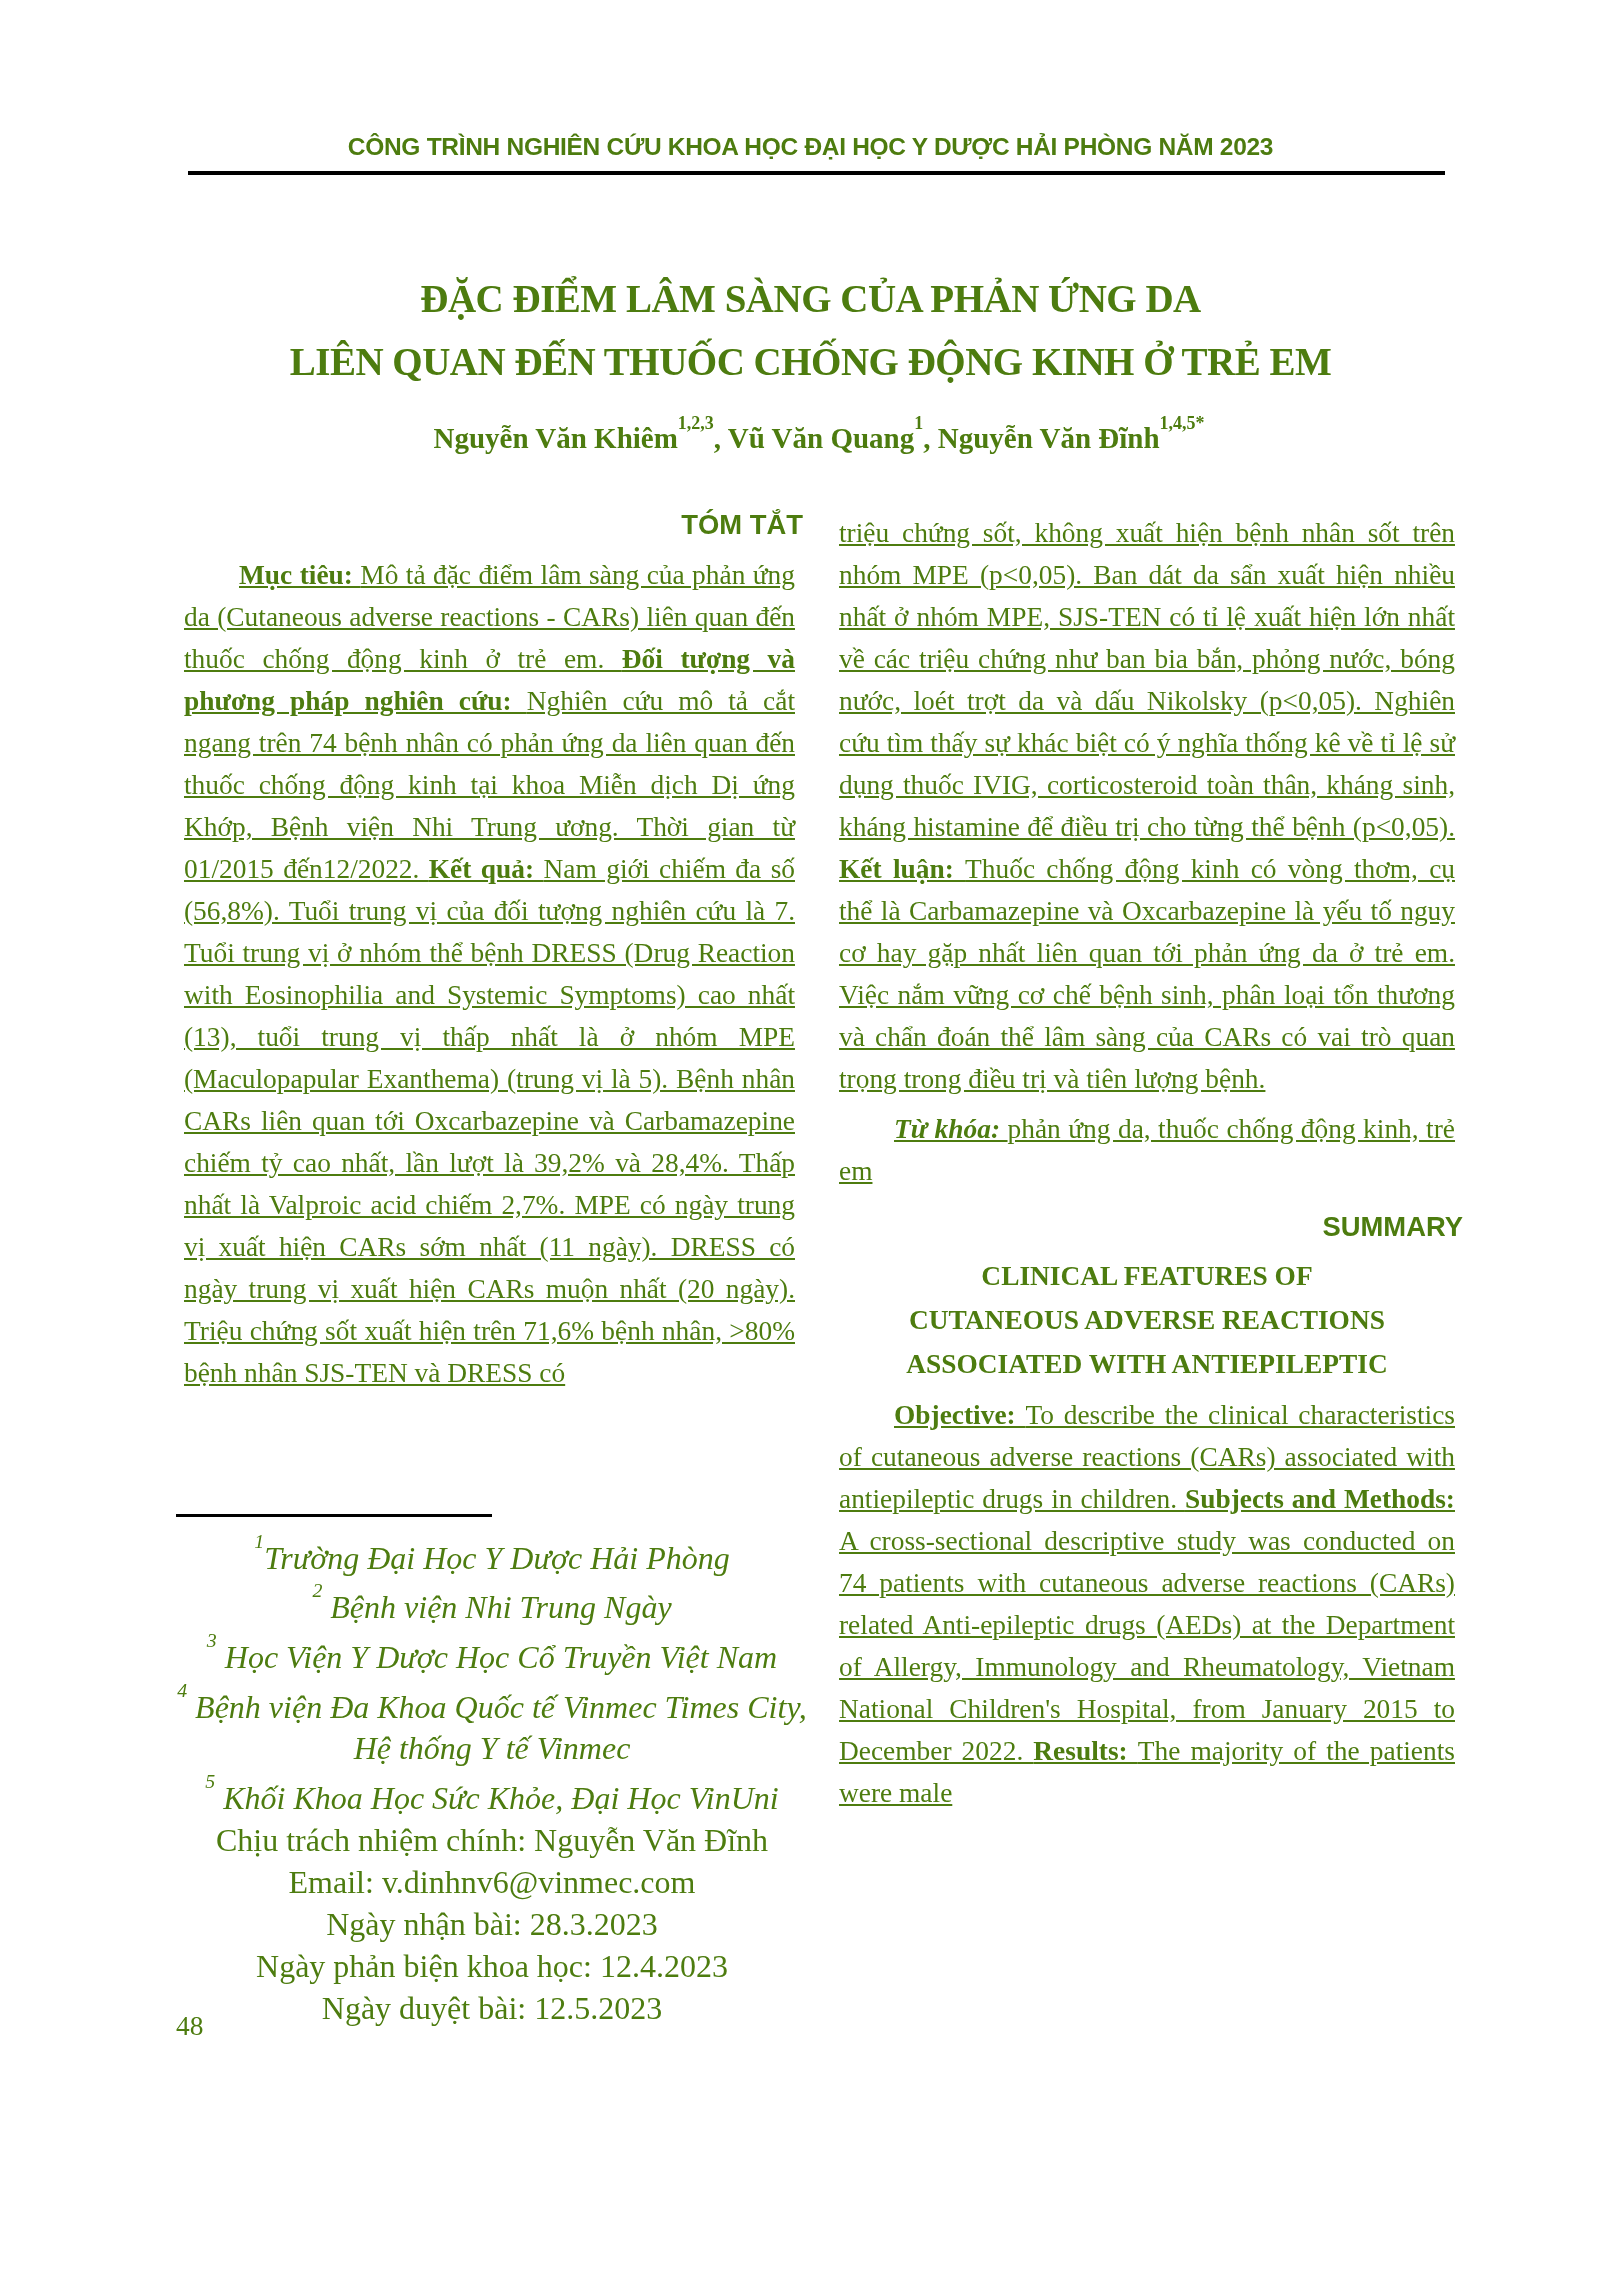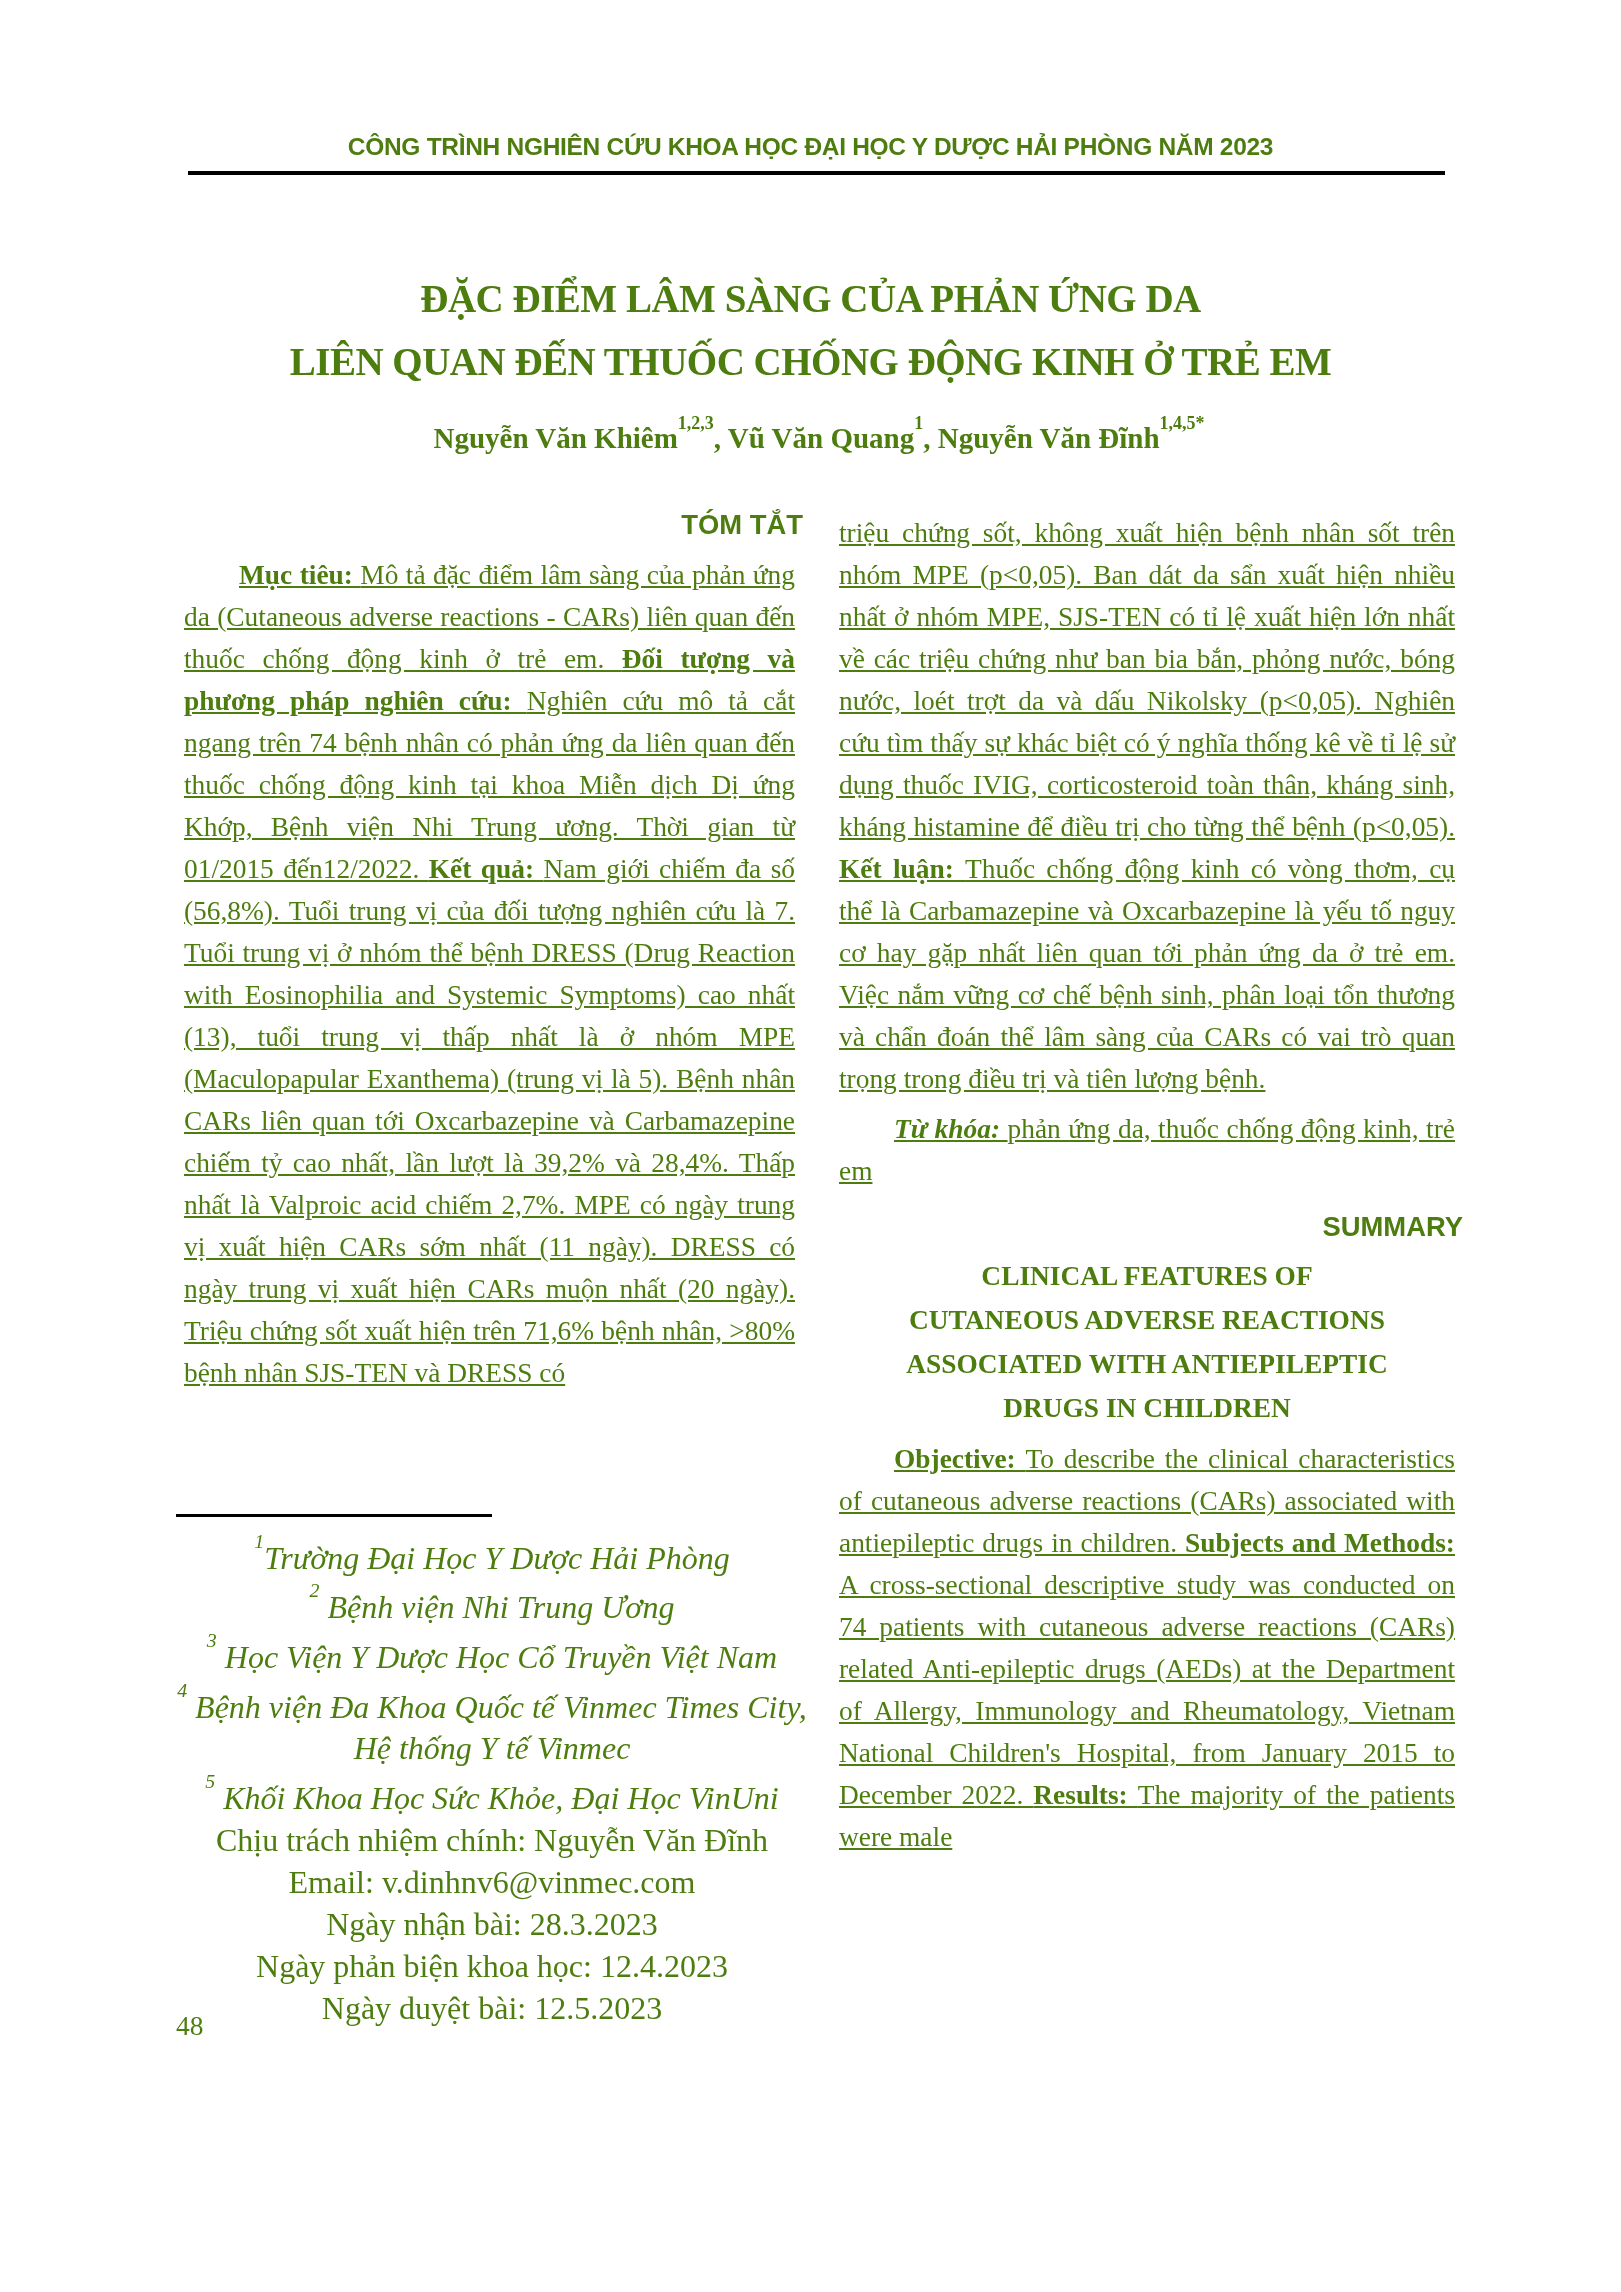--- a/index.html
+++ b/index.html
@@ -75,30 +75,29 @@
   </div>
 
   <div class="col col-right">
     <p class="para no-indent"><span>triệu chứng sốt, không xuất hiện bệnh nhân sốt trên nhóm MPE (p&lt;0,05). Ban dát da sẩn xuất hiện nhiều nhất ở nhóm MPE, SJS-TEN có tỉ lệ xuất hiện lớn nhất về các triệu chứng như ban bia bắn, phỏng nước, bóng nước, loét trợt da và dấu Nikolsky (p&lt;0,05). Nghiên cứu tìm thấy sự khác biệt có ý nghĩa thống kê về tỉ lệ sử dụng thuốc IVIG, corticosteroid toàn thân, kháng sinh, kháng histamine để điều trị cho từng thể bệnh (p&lt;0,05). </span><span style="font-weight: bold;">Kết luận: </span><span>Thuốc chống động kinh có vòng thơm, cụ thể là Carbamazepine và Oxcarbazepine là yếu tố nguy cơ hay gặp nhất liên quan tới phản ứng da ở trẻ em. Việc nắm vững cơ chế bệnh sinh, phân loại tổn thương và chẩn đoán thể lâm sàng của CARs có vai trò quan trọng trong điều trị và tiên lượng bệnh.</span></p>
     <p class="para"><span style="font-weight: bold; font-style: italic;">Từ khóa: </span><span>phản ứng da, thuốc chống động kinh, trẻ em</span></p>
     <h2 class="sec-heading sum-heading">SUMMARY</h2>
     <div class="sum-title" id="summary-title">
         <div>CLINICAL FEATURES OF</div>
         <div>CUTANEOUS ADVERSE REACTIONS</div>
         <div>ASSOCIATED WITH ANTIEPILEPTIC</div>
-        <div>DRUGS IN CHILDREN</div>
       </div>
     <p class="para"><span style="font-weight: bold;">Objective: </span><span>To describe the clinical characteristics of cutaneous adverse reactions (CARs) associated with antiepileptic drugs in children. </span><span style="font-weight: bold;">Subjects and Methods: </span><span>A cross-sectional descriptive study was conducted on 74 patients with cutaneous adverse reactions (CARs) related Anti-epileptic drugs (AEDs) at the Department of Allergy, Immunology and Rheumatology, Vietnam National Children's Hospital, from January 2015 to December 2022. </span><span style="font-weight: bold;">Results: </span><span>The majority of the patients were male</span></p>
   </div>
 
   <div class="footnotes">
     <div class="fn-sep"></div>
     <div id="affiliations">
         <div class="fn-line aff"><sup>1</sup><span>Trường Đại Học Y Dược Hải Phòng</span></div>
-        <div class="fn-line aff"><sup>2</sup><span> Bệnh viện Nhi Trung Ương</span></div>
+        <div class="fn-line aff"><sup>2</sup><span> Bệnh viện Nhi Trung Ngày</span></div>
         <div class="fn-line aff"><sup>3</sup><span> Học Viện Y Dược Học Cổ Truyền Việt Nam</span></div>
         <div class="fn-line aff"><sup>4</sup><span> Bệnh viện Đa Khoa Quốc tế Vinmec Times City, Hệ thống Y tế Vinmec</span></div>
         <div class="fn-line aff"><sup>5</sup><span> Khối Khoa Học Sức Khỏe, Đại Học VinUni</span></div>
       </div>
     <div id="footnote-lines">
         <div class="fn-line">Chịu trách nhiệm chính: Nguyễn Văn Đĩnh</div>
         <div class="fn-line">Email: v.dinhnv6@vinmec.com</div>
         <div class="fn-line">Ngày nhận bài: 28.3.2023</div>
         <div class="fn-line">Ngày phản biện khoa học: 12.4.2023</div>
         <div class="fn-line">Ngày duyệt bài: 12.5.2023</div>

